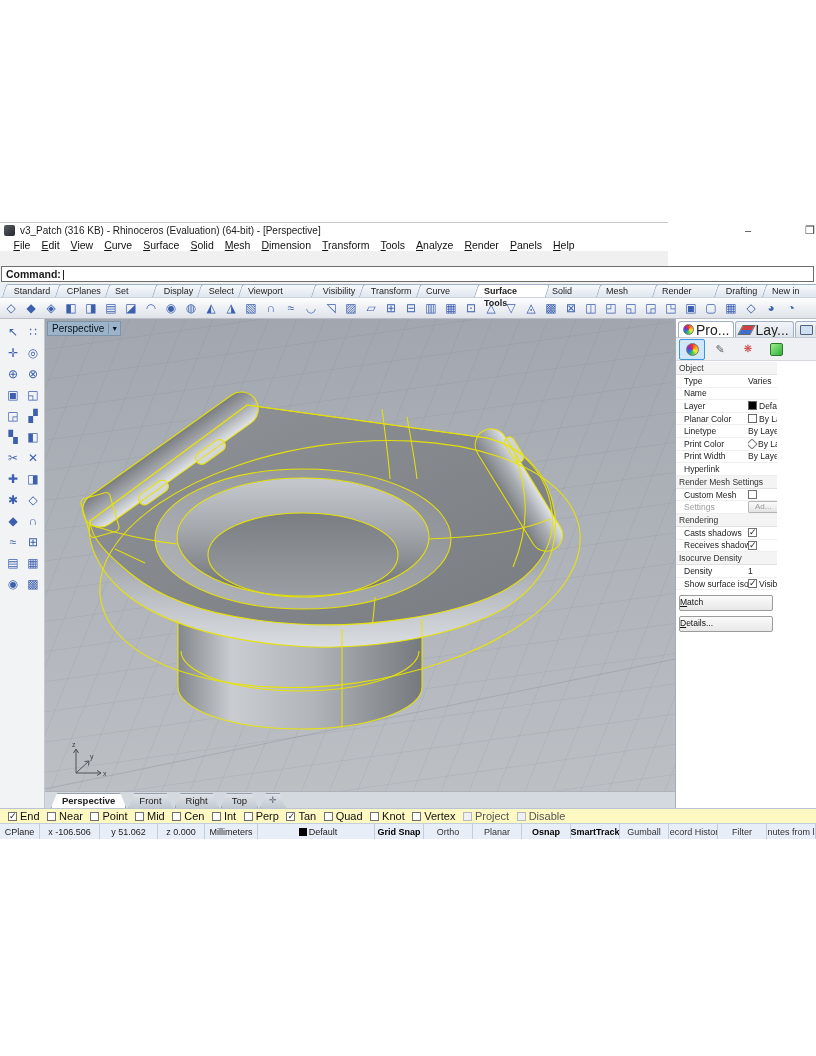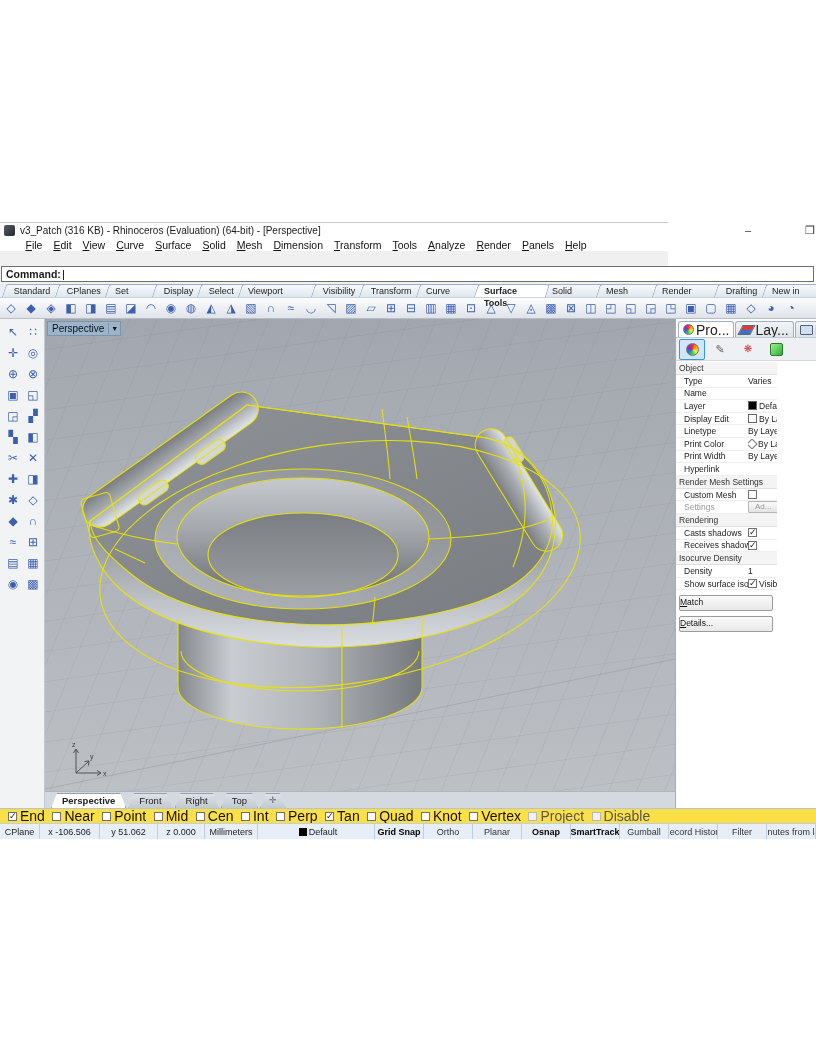--- a/index.html
+++ b/index.html
@@ -9,21 +9,21 @@
        border-top:1px solid #c8c8c8;box-sizing:border-box;}
   
   .titlebar{position:absolute;left:0;top:0;width:816px;height:15px;background:#fff;
             display:flex;align-items:center;font-size:10px;}
   .appicon{width:11px;height:11px;margin:0 5px 0 4px;background:linear-gradient(135deg,#5a5f66,#23262b);
            border-radius:2px;flex:0 0 auto;}
   .wctl{position:absolute;top:0;height:15px;width:24px;text-align:center;font-size:11px;color:#333;line-height:14px;}
   .wmin{left:736px;} .wmax{left:798px;}
   
   .menubar{position:absolute;left:0;top:15px;width:816px;height:13px;background:#fff;
-           display:flex;align-items:center;font-size:10.5px;padding-left:20px;box-sizing:border-box;}
+           display:flex;align-items:center;font-size:10.5px;padding-left:8px;box-sizing:border-box;}
   .menu-item{display:inline-block;padding:0 5.5px;color:#111;}
   .menu-item::first-letter{text-decoration:underline;}
   
   .cmdhist{position:absolute;left:0;top:28px;width:816px;height:14px;background:#fff;
            font-size:10.5px;color:#333;padding:1px 0 0 4px;box-sizing:border-box;
            border-bottom:1px solid #e4e4e4;}
   .cmdinput{position:absolute;left:1px;top:43px;width:813px;height:16px;background:#fff;
             border:1px solid #6e6e6e;box-sizing:border-box;font-size:10.5px;font-weight:600;
             padding:1px 0 0 4px;}
   .caret{display:inline-block;width:1px;height:10px;background:#222;vertical-align:middle;margin-left:2px;}
@@ -102,23 +102,23 @@
       position:relative;box-sizing:border-box;flex:0 0 auto;}
   .checked>.cb::after,.cbchecked::after{content:"✓";position:absolute;left:0px;top:-2px;font-size:9px;color:#222;}
   .cbchecked{position:relative;}
   .minibtn{height:10px;line-height:10px;font-size:8px;background:linear-gradient(#fbfbfb,#e3e3e3);
            border:1px solid #b5b5b5;color:#9a9a9a;padding:0 6px;border-radius:1px;}
   .vbtn{display:block;width:92px;height:14px;line-height:13px;margin:5px 0 0 3px;text-align:left;
         font-size:8.5px;background:linear-gradient(#fafafa,#e8e8e8);border:1px solid #9b9b9b;
         border-radius:2px;color:#111;}
   .vbtn::first-letter{text-decoration:underline;}
   
-  .osnap{position:absolute;left:0;top:585px;width:816px;height:15px;background:#fde047;
+  .osnap{position:absolute;left:0;top:585px;width:816px;height:15px;background:#fef9c3;
          border-top:1px solid #b8c4d4;box-sizing:border-box;display:flex;align-items:center;
-         padding-left:8px;font-size:14px;color:#111;}
+         padding-left:8px;font-size:11px;color:#111;}
   .osnap-item{display:flex;align-items:center;gap:3px;margin-right:7.5px;}
   .osnap-item.disabled .cb{border-color:#b8b8b8;background:#eef0f3;}
   .osnap-item.disabled{color:#555;}
   .statusbar{position:absolute;left:0;top:600px;width:816px;height:16px;background:#e7eef8;
              border-top:1px solid #c3cedd;box-sizing:border-box;display:flex;align-items:stretch;
              font-size:9px;color:#222;}
   .scell{display:flex;align-items:center;justify-content:center;border-right:1px solid #c3cedd;
          box-sizing:border-box;white-space:nowrap;overflow:hidden;}
   .scell.left{justify-content:center;padding-left:4px;gap:2px;}
   .spane{display:flex;align-items:center;justify-content:center;border-right:1px solid #c3cedd;
@@ -427,21 +427,21 @@
         <span class="pval"></span>
       </div>
       <div class="prow">
         <span class="plabel">Layer</span>
         <span class="pval">
               <span class="swatch" style="background:#000"></span>
               <span>Defa...</span>
             </span>
       </div>
       <div class="prow">
-        <span class="plabel">Display Edit</span>
+        <span class="plabel">Planar Color</span>
         <span class="pval">
               <span class="swatch" style="background:#fff"></span>
               <span>By La...</span>
             </span>
       </div>
       <div class="prow">
         <span class="plabel">Linetype</span>
         <span class="pval">By Layer</span>
       </div>
       <div class="prow">

